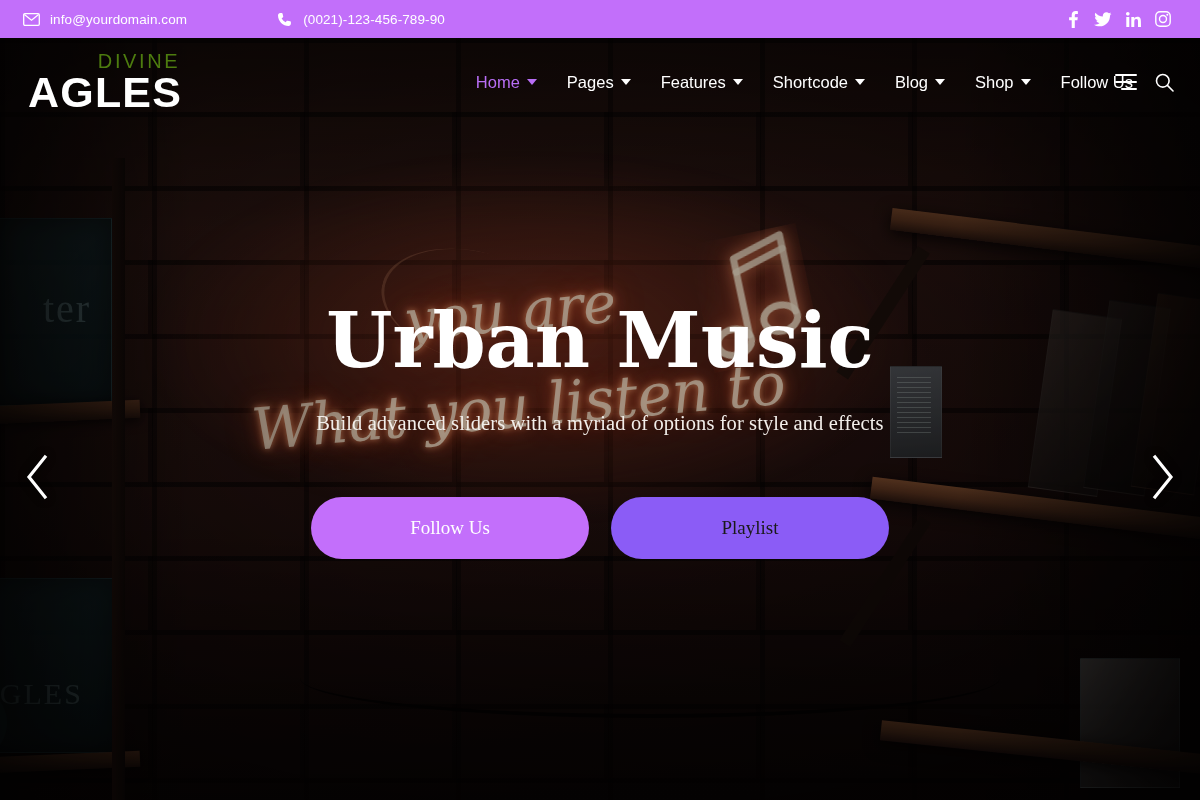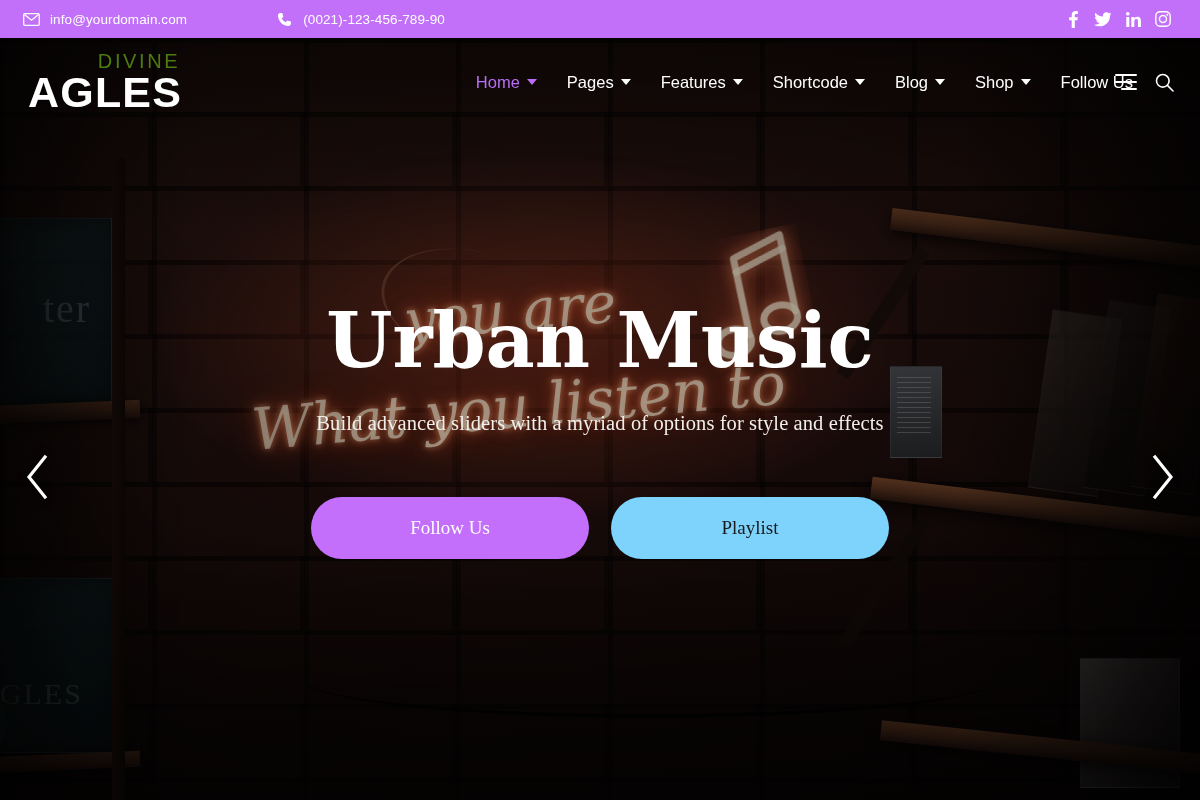--- a/index.html
+++ b/index.html
@@ -219,21 +219,21 @@
     letter-spacing:.1px;
   }
   .hero-btns { margin-top:62px; display:flex; align-items:center;justify-content:center; }
   .btn {
     height:62px; min-width:278px; padding:0 36px;
     border-radius:34px; border:none; cursor:pointer;
     font-family:"Liberation Serif", serif; font-size:19px;
     display:flex; align-items:center; justify-content:center;
   }
   .btn-primary { background:#c36ffb; color:#ffffff; }
-  .btn-secondary { background:#7dd3fc; color:#1a1a1a; margin-left:22px; }
+  .btn-secondary { background:#8b5cf6; color:#1a1a1a; margin-left:22px; }
 
   
   .arrow {
     position:absolute; top:406px; width:54px; height:66px;
     display:flex; align-items:center; justify-content:center;
     cursor:pointer; z-index:20;
   }
   .arrow-left { left:10px; }
   .arrow-right { right:10px; }
   .arrow svg { display:block; filter:drop-shadow(0 0 4px rgba(0,0,0,.9)); }

